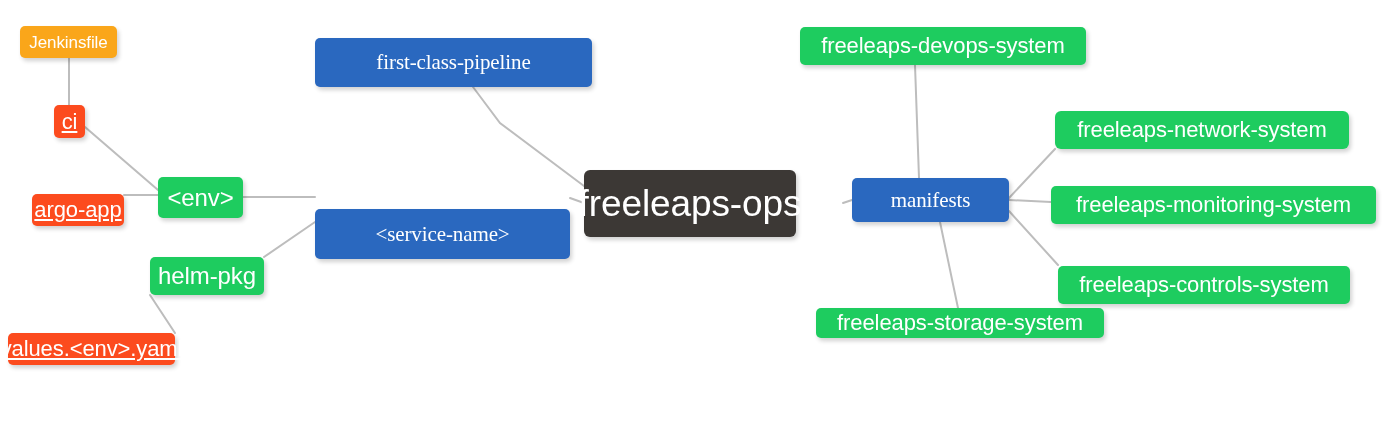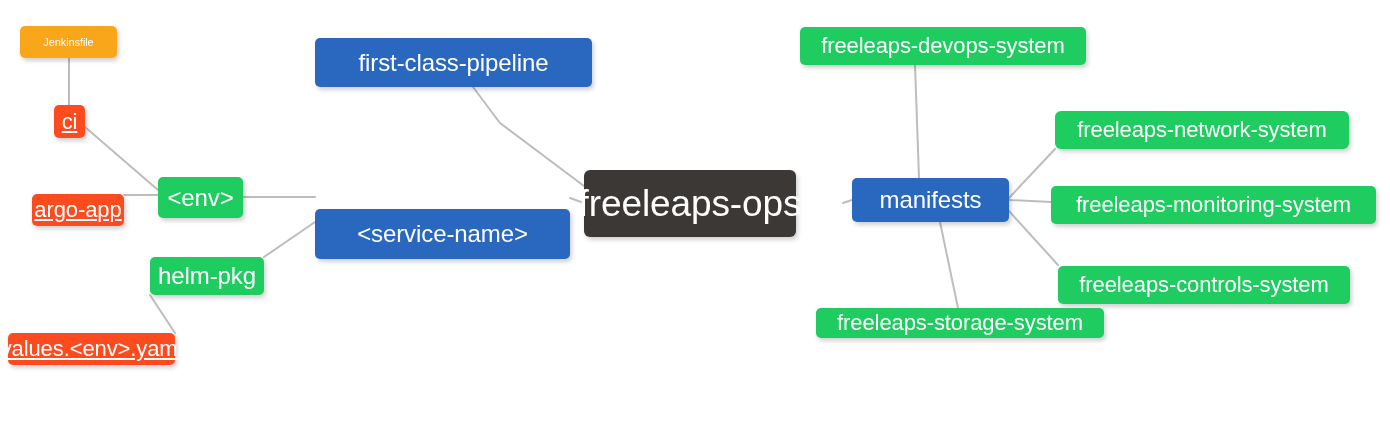--- a/index.html
+++ b/index.html
@@ -49,25 +49,25 @@
     user-select: none;
   }
 
   .node-label {
     display: block;
     white-space: nowrap;
   }
 
   
   .tier-root   { font-size: 37px; border-radius: 6px; }
-  .tier-main   { font-size: 24px; }
+  .tier-main   { font-size: 21px; font-family: Liberation Serif, serif; }
   .tier-sub    { font-size: 24px; }
   .tier-leaf   { font-size: 22px; }
   .tier-small  { font-size: 22px; text-decoration: underline; }
-  .tier-tiny   { font-size: 11px; }
+  .tier-tiny   { font-size: 17px; }
 </style>
 </head>
 <body>
 
 <div id="mindmap">
 
   <svg id="edge-layer" viewBox="0 0 1390 421" width="1390" height="421" xmlns="http://www.w3.org/2000/svg">
       <path d="M 584,186 L 500,123 L 473,87" stroke="#bdbdbd" stroke-width="2" fill="none" stroke-linecap="round"></path>
       <path d="M 584,203 L 570,198" stroke="#bdbdbd" stroke-width="2" fill="none" stroke-linecap="round"></path>
       <path d="M 843,203 L 852,200" stroke="#bdbdbd" stroke-width="2" fill="none" stroke-linecap="round"></path>

